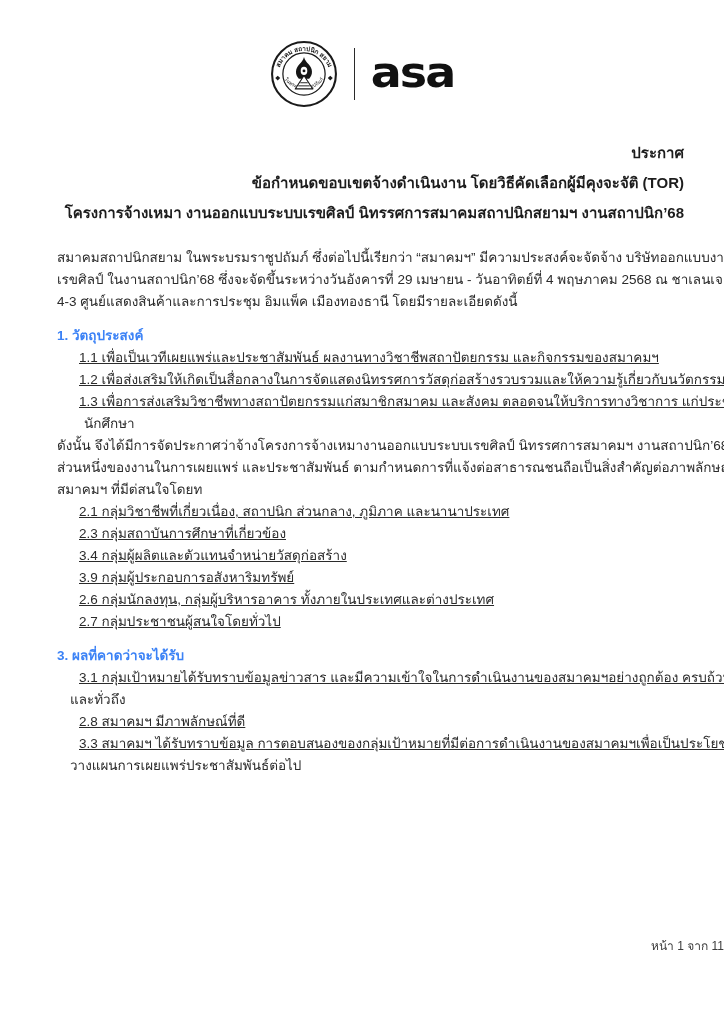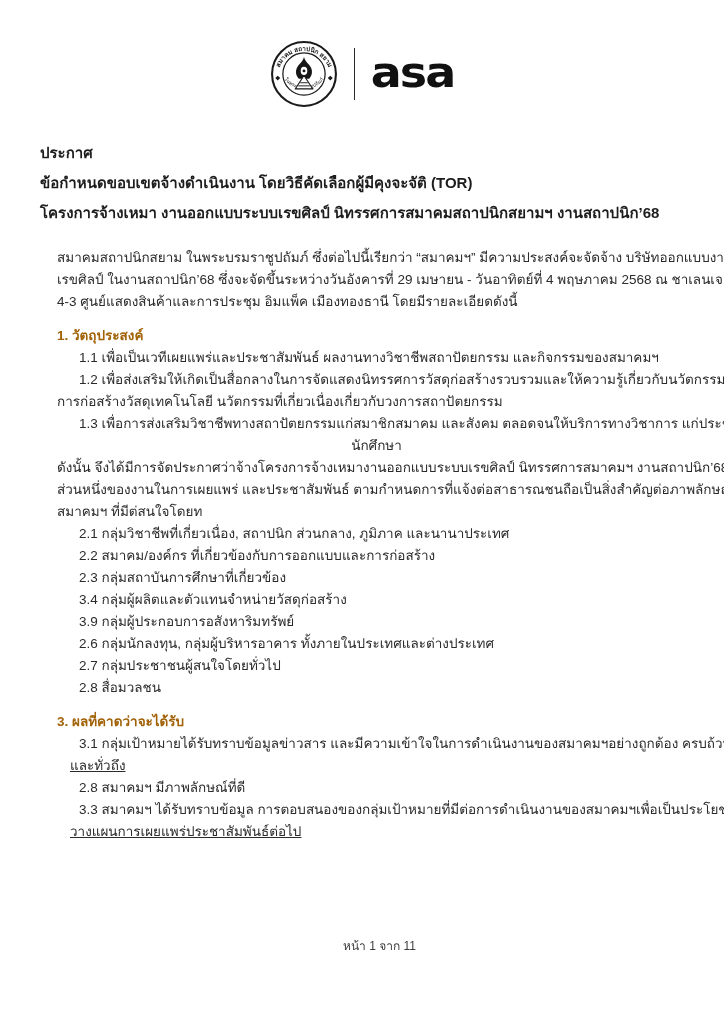--- a/index.html
+++ b/index.html
@@ -31,46 +31,46 @@
     line-height: 1;
     letter-spacing: -2px;
     color: #111111;
     transform: scaleY(0.92);
     padding-bottom: 4px;
   }
   
   .title-block {
     position: absolute;
     top: 138px; left: 40px; right: 40px;
-    text-align: left;
+    text-align: right;
     font-weight: bold;
     font-size: 15px;
     line-height: 30px;
     color: #1c1c1c;
   }
   
   .doc-body {
     position: absolute;
     top: 247px; left: 57px;
     width: 612px;
     font-size: 13.5px;
     line-height: 22px;
     color: #2b2b2b;
   }
-  .doc-body .heading { font-weight: bold; color: #a16207; margin-top: 12px; }
+  .doc-body .heading { font-weight: bold; color: #3b82f6; margin-top: 12px; }
   .doc-body .line { white-space: nowrap; }
-  .doc-body .indent      { padding-left: 22px; }
-  .doc-body .cont-item   { padding-left: 27px; text-align: center; }
-  .doc-body .cont-half   { padding-left: 13px; text-decoration: underline; }
+  .doc-body .indent      { padding-left: 22px; text-decoration: underline; }
+  .doc-body .cont-item   { padding-left: 27px; }
+  .doc-body .cont-half   { padding-left: 13px; }
   .doc-body .cont-margin { padding-left: 0; }
   
   .footer {
     position: absolute;
     top: 936px; left: 0; right: 0;
-    text-align: center;
+    text-align: right;
     font-size: 12px;
     color: #3c3c3c;
     padding-left: 35px;
   }
 </style>
 </head>
 <body>
 
 <div class="page">
 
@@ -108,34 +108,31 @@
     <div>โครงการจ้างเหมา งานออกแบบระบบเรขศิลป์ นิทรรศการสมาคมสถาปนิกสยามฯ งานสถาปนิก’68</div>
   </div>
 
   <div class="doc-body">
       <div class="line">สมาคมสถาปนิกสยาม ในพระบรมราชูปถัมภ์ ซึ่งต่อไปนี้เรียกว่า “สมาคมฯ” มีความประสงค์จะจัดจ้าง บริษัทออกแบบงานระบบ</div>
       <div class="line">เรขศิลป์ ในงานสถาปนิก’68 ซึ่งจะจัดขึ้นระหว่างวันอังคารที่ 29 เมษายน - วันอาทิตย์ที่ 4 พฤษภาคม 2568 ณ ชาเลนเจอร์ฮอลล์</div>
       <div class="line">4-3 ศูนย์แสดงสินค้าและการประชุม อิมแพ็ค เมืองทองธานี โดยมีรายละเอียดดังนี้</div>
       <div class="heading">1. วัตถุประสงค์</div>
       <div class="line indent">1.1 เพื่อเป็นเวทีเผยแพร่และประชาสัมพันธ์ ผลงานทางวิชาชีพสถาปัตยกรรม และกิจกรรมของสมาคมฯ</div>
       <div class="line indent">1.2 เพื่อส่งเสริมให้เกิดเป็นสื่อกลางในการจัดแสดงนิทรรศการวัสดุก่อสร้างรวบรวมและให้ความรู้เกี่ยวกับนวัตกรรมผลิตภัณฑ์</div>
-      <div class="line cont-margin">การก่อสร้างวัสดุเทคโนโลยี นวัตกรรมที่เกี่ยวเนื่องเกี่ยวกับวงการสถาปัตยกรรม</div>
       <div class="line indent">1.3 เพื่อการส่งเสริมวิชาชีพทางสถาปัตยกรรมแก่สมาชิกสมาคม และสังคม ตลอดจนให้บริการทางวิชาการ แก่ประชาชนนิสิต</div>
       <div class="line cont-item">นักศึกษา</div>
       <div class="line">ดังนั้น จึงได้มีการจัดประกาศว่าจ้างโครงการจ้างเหมางานออกแบบระบบเรขศิลป์ นิทรรศการสมาคมฯ งานสถาปนิก’68 ให้เป็น</div>
       <div class="line">ส่วนหนึ่งของงานในการเผยแพร่ และประชาสัมพันธ์ ตามกำหนดการที่แจ้งต่อสาธารณชนถือเป็นสิ่งสำคัญต่อภาพลักษณ์ของ</div>
       <div class="line">สมาคมฯ ที่มีต่สนใจโดยท</div>
       <div class="line indent">2.1 กลุ่มวิชาชีพที่เกี่ยวเนื่อง, สถาปนิก ส่วนกลาง, ภูมิภาค และนานาประเทศ</div>
-      <div class="line indent">2.2 สมาคม/องค์กร ที่เกี่ยวข้องกับการออกแบบและการก่อสร้าง</div>
       <div class="line indent">2.3 กลุ่มสถาบันการศึกษาที่เกี่ยวข้อง</div>
       <div class="line indent">3.4 กลุ่มผู้ผลิตและตัวแทนจำหน่ายวัสดุก่อสร้าง</div>
       <div class="line indent">3.9 กลุ่มผู้ประกอบการอสังหาริมทรัพย์</div>
       <div class="line indent">2.6 กลุ่มนักลงทุน, กลุ่มผู้บริหารอาคาร ทั้งภายในประเทศและต่างประเทศ</div>
       <div class="line indent">2.7 กลุ่มประชาชนผู้สนใจโดยทั่วไป</div>
-      <div class="line indent">2.8 สื่อมวลชน</div>
       <div class="heading">3. ผลที่คาดว่าจะได้รับ</div>
       <div class="line indent">3.1 กลุ่มเป้าหมายได้รับทราบข้อมูลข่าวสาร และมีความเข้าใจในการดำเนินงานของสมาคมฯอย่างถูกต้อง ครบถ้วน ต่อเนื่อง</div>
       <div class="line cont-half">และทั่วถึง</div>
       <div class="line indent">2.8 สมาคมฯ มีภาพลักษณ์ที่ดี</div>
       <div class="line indent">3.3 สมาคมฯ ได้รับทราบข้อมูล การตอบสนองของกลุ่มเป้าหมายที่มีต่อการดำเนินงานของสมาคมฯเพื่อเป็นประโยชน์ต่อการ</div>
       <div class="line cont-half">วางแผนการเผยแพร่ประชาสัมพันธ์ต่อไป</div>
     </div>
 
   <div class="footer">หน้า 1 จาก 11</div>
 

